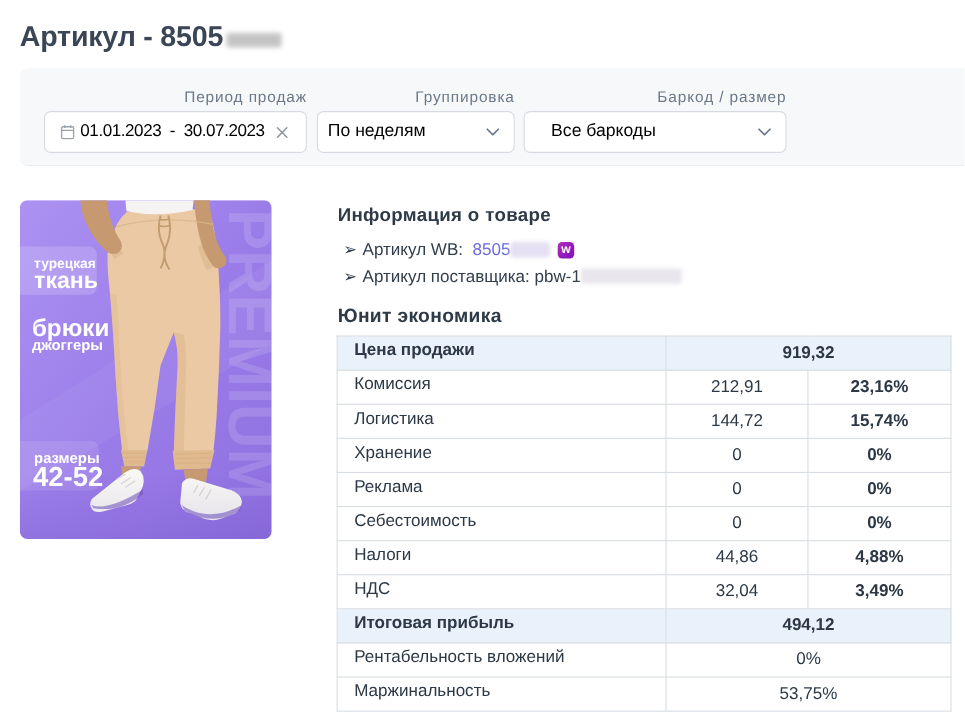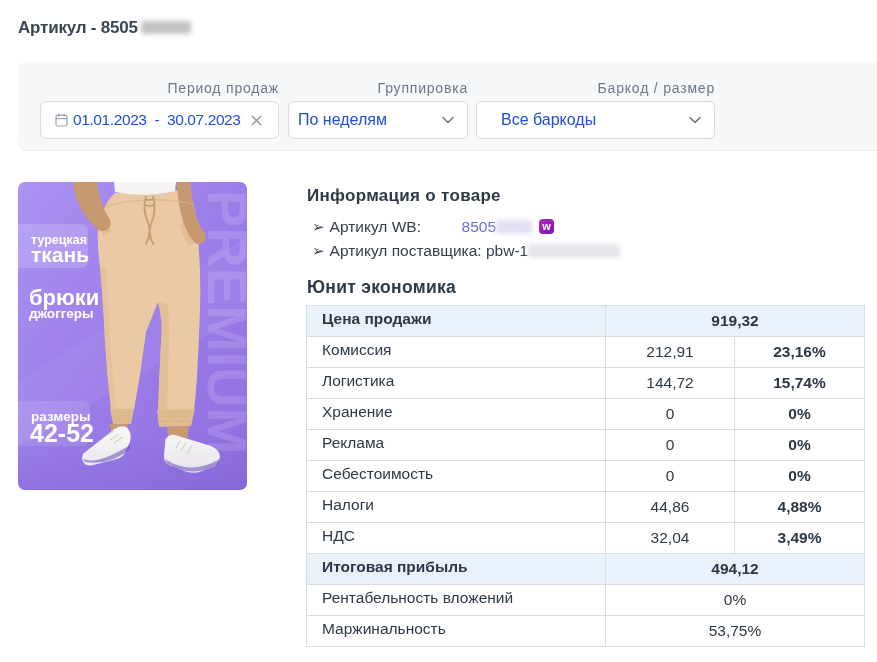--- a/index.html
+++ b/index.html
@@ -1,38 +1,38 @@
 <!DOCTYPE html>
 <html lang="ru"><head>
 <meta charset="utf-8">
 <style>
 * { margin:0; padding:0; box-sizing:border-box; }
 html,body { width:877px; height:662px; background:#fff; font-family:"Liberation Sans",sans-serif; position:relative; overflow:hidden; }
-.title { position:absolute; left:18px; top:18px; font-size:17px; font-weight:700; color:#3a4656; letter-spacing:-0.2px; }
+.title { position:absolute; left:18px; top:18px; font-size:26px; font-weight:700; color:#3a4656; letter-spacing:-0.2px; }
 .title .blur { display:inline-block; width:50px; height:13px; background:#c3c3c3; filter:blur(2.5px); border-radius:2px; vertical-align:-1px; margin-left:3px; }
 .panel { position:absolute; left:18px; top:62px; width:859px; height:89px; background:#f7f8fa; border-radius:8px 0 0 8px; border-bottom:1px solid #eceef1; }
 .fgroup { position:absolute; top:18px;text-align:right; }
 .fgroup .lab { font-size:14px; color:#6b7888; margin-bottom:5px; display:block; letter-spacing:0.8px; }
-.inputbox { background:#fff; border:1px solid #d6dae1; border-radius:6px; height:38px; display:flex; align-items:center; font-size:16px; color:#1d4ed8; }
+.inputbox { background:#fff; border:1px solid #d6dae1; border-radius:6px; height:38px; display:flex; align-items:center; font-size:16px; color:#000000; }
 .g1 { left:22px; }
 .g1 .inputbox { width:239px; padding:0 16px 0 14px; white-space:nowrap; font-size:15.5px; letter-spacing:-0.2px; }
 .g2 { left:270px; }
 .g2 .inputbox { width:180px; padding:0 13px 0 9px; }
 .g3 { left:458px; }
 .g3 .inputbox { width:239px; padding:0 13px 0 24px; }
 .dtext { margin-left:5px; letter-spacing:-0.4px; }
 .xic { margin-left:auto; }
 .chev { margin-left:auto; }
 .spacer { flex:1; }
 .prod { position:absolute; left:18px; top:182px; width:229px; height:308px; }
 .info-h { position:absolute; left:307px; top:186px; font-size:17px; font-weight:700; color:#2e3a48; letter-spacing:0.3px; }
 .line1 { position:absolute; left:312px; top:218px; font-size:15.5px; color:#323e4d; }
 .line2 { position:absolute; left:312px; top:242px; font-size:15.5px; color:#323e4d; }
 .arr { font-size:15px; margin-right:5px; color:#323e4d; }
-.wblink { color:#6a6cdb;margin-left:32px; }
+.wblink { color:#6a6cdb; }
 .blur2 { display:inline-block; width:36px; height:14px; background:#e4dff2; filter:blur(2px); border-radius:2px; vertical-align:-2px; }
 .blur3 { display:inline-block; width:92px; height:14px; background:#e8e6ec; filter:blur(2px); border-radius:2px; vertical-align:-2px; }
 .wbadge { display:inline-block; width:15px; height:15px; border-radius:4px; background:linear-gradient(135deg,#b12cb4 0%,#7c10c0 100%); color:#fff; font-size:11px; font-weight:700; text-align:center; line-height:15px; vertical-align:2px; margin-left:7px; }
 .unit-h { position:absolute; left:307px; top:277px; font-size:17.5px; font-weight:700; color:#2e3a48; letter-spacing:0.3px; }
 table.econ { position:absolute; left:306px; top:305px; border-collapse:collapse; table-layout:fixed; }
 table.econ td { border:1px solid #d8dde3; font-size:15.5px; color:#2c3845; height:31px; padding:0 0 4px 15px; }
 table.econ td.num { text-align:center; padding:0; }
 table.econ tr.hl td { background:#e9f1fb; font-weight:700; }
 td.c1 { width:299px; }
 td.c2 { width:129px; }

